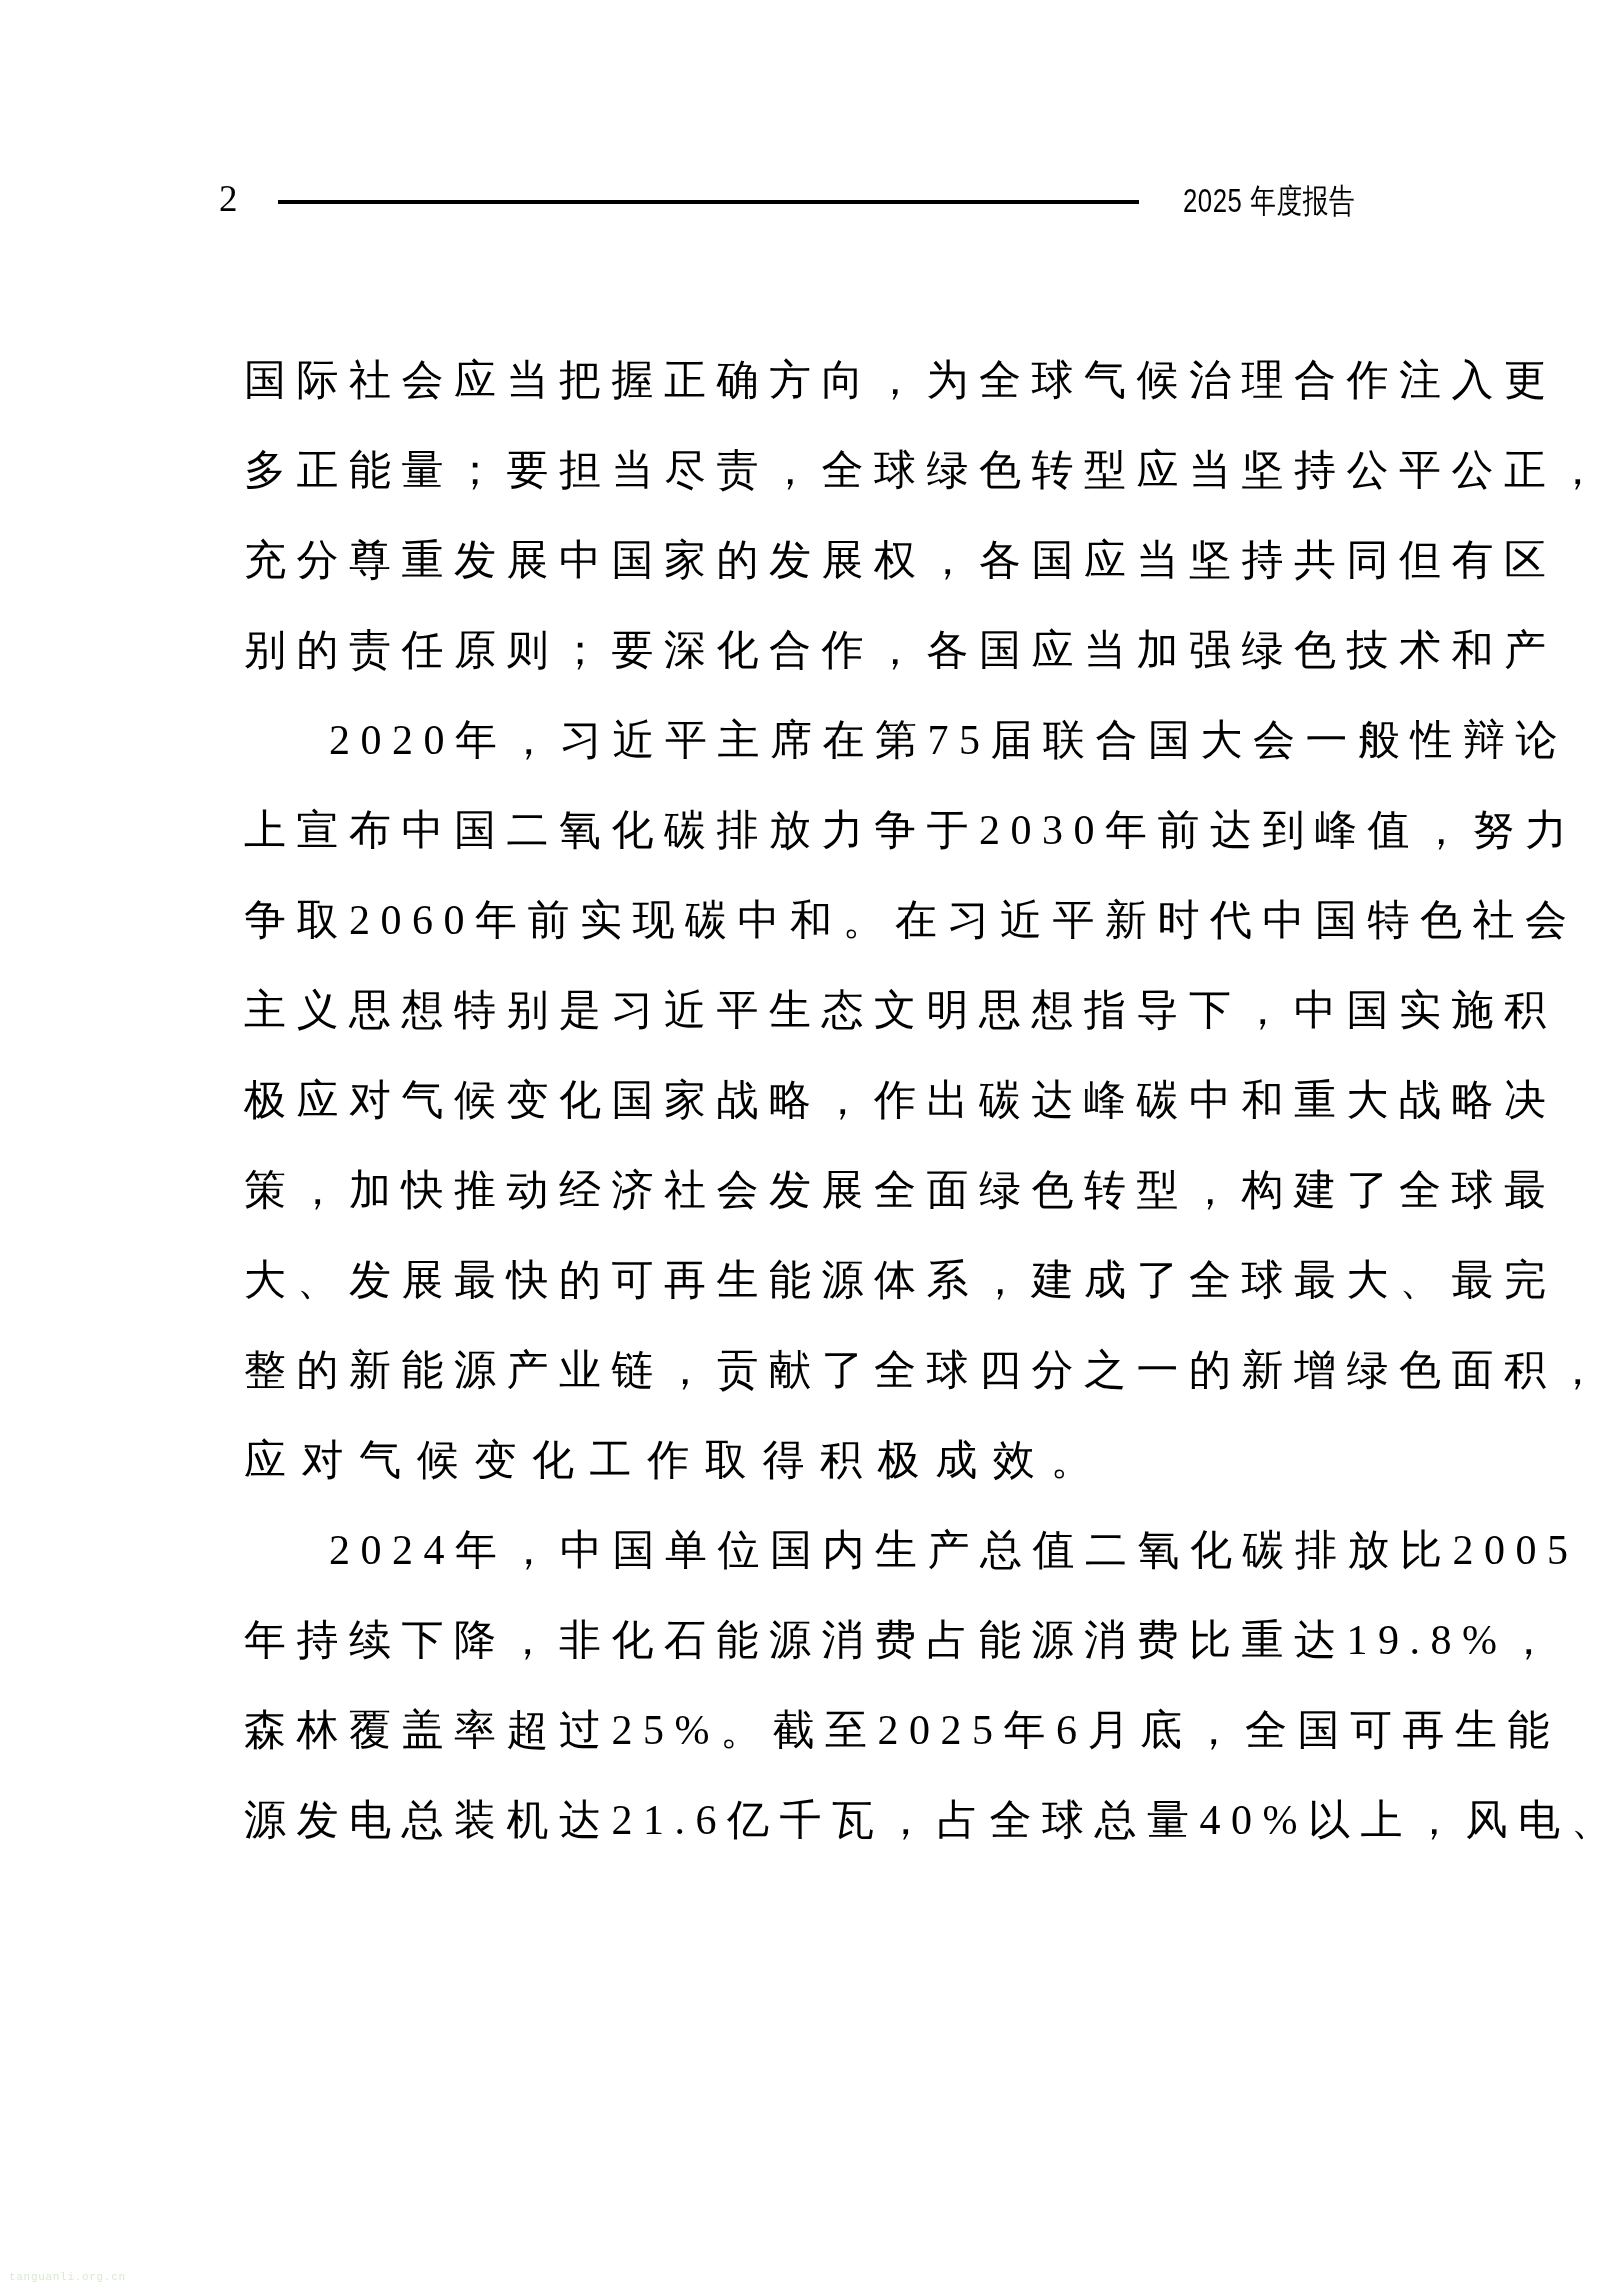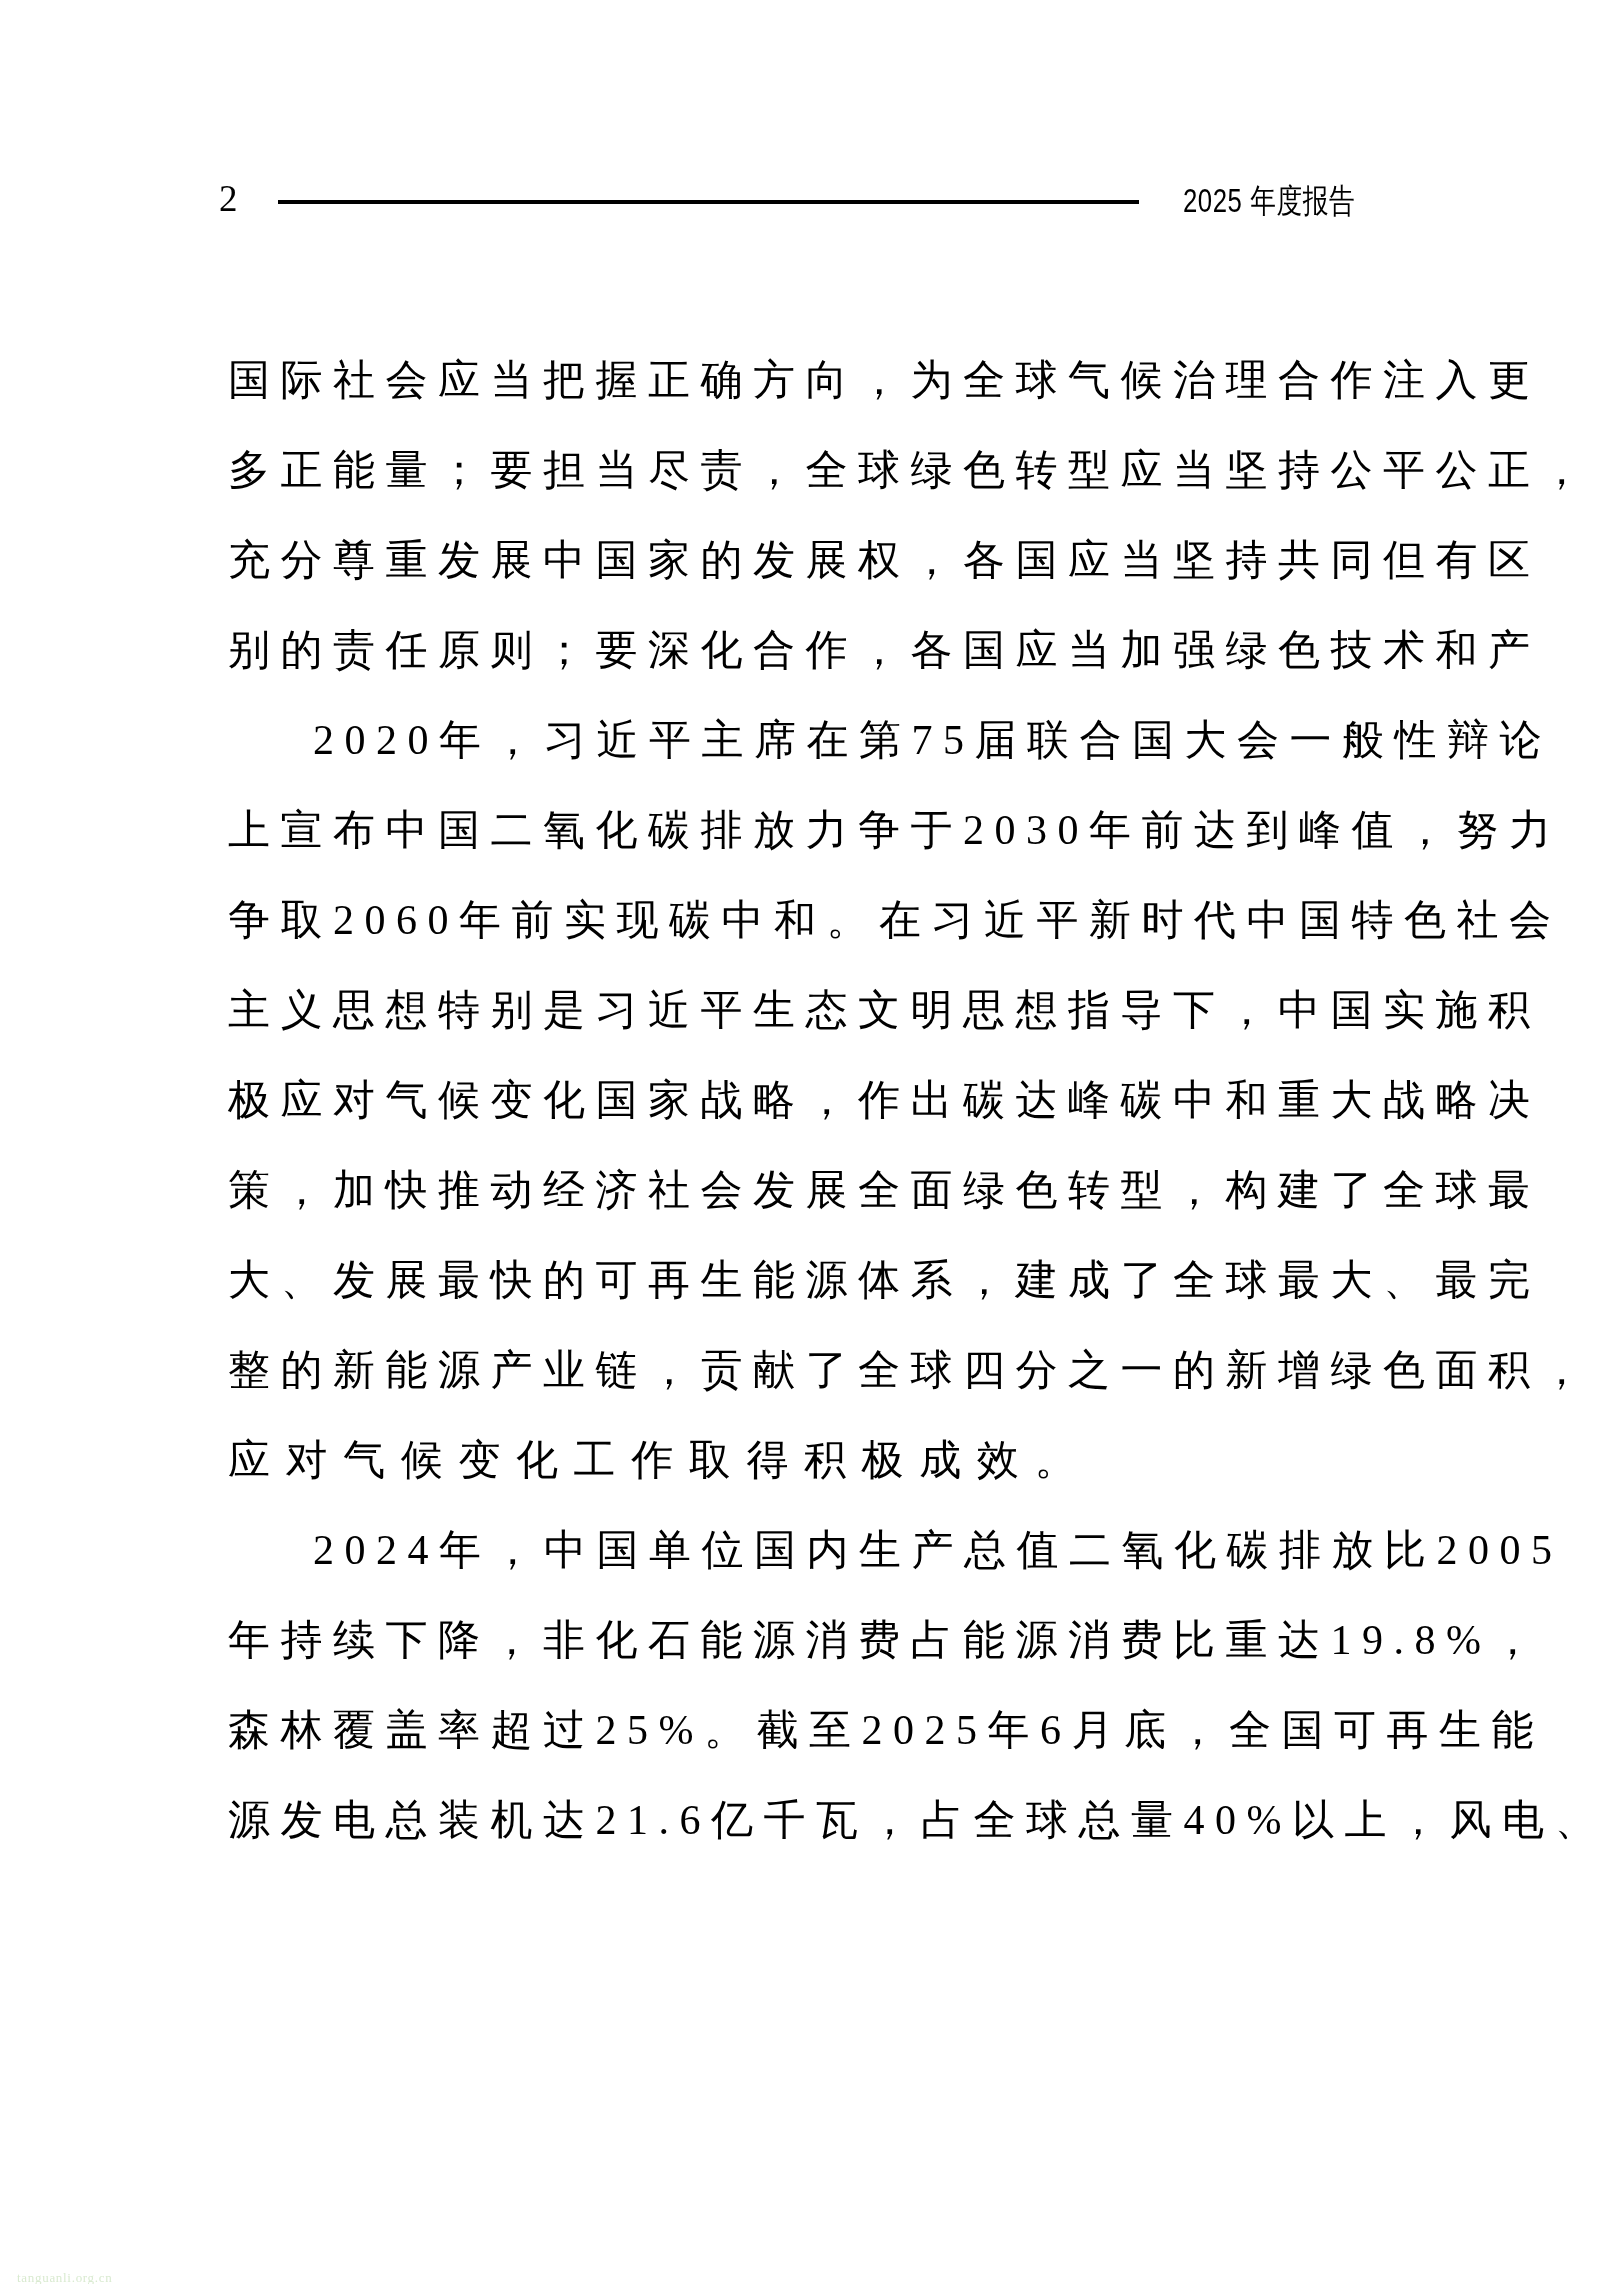--- a/index.html
+++ b/index.html
@@ -45,21 +45,21 @@
       font-size: 33px;
       line-height: 39px;
       font-family: "Liberation Sans", "DejaVu Sans", sans-serif;
       transform: scaleX(0.78);
       transform-origin: left center;
       white-space: nowrap;
       letter-spacing: 0.7px;
     }
     .body-text {
       position: absolute;
-      left: 228px;
+      left: 244px;
       top: 351px;
       width: 1169px;
     }
     .paragraph {
       margin: 0;
     }
     .line {
       display: block;
       height: 90px;
       line-height: 59px;
@@ -71,26 +71,26 @@
     }
     .line.last {
       text-align-last: left;
       letter-spacing: 15.6px;
     }
     .line.indent {
       padding-left: 85px;
     }
     .watermark {
       position: absolute;
-      left: 17px;
+      left: 9px;
       top: 2271px;
-      font-size: 13px;
+      font-size: 11px;
       line-height: 13.4px;
       color: #d9ead0;
-      font-family: Liberation Serif, serif;
+      font-family: Liberation Mono, monospace;
       letter-spacing: 0.7px;
     }
   </style>
 </head>
 <body>
 
 <div class="page-header">
   <span class="page-number">2</span>
   <div class="header-rule"></div>
   <span class="header-title">2025 年度报告</span>

